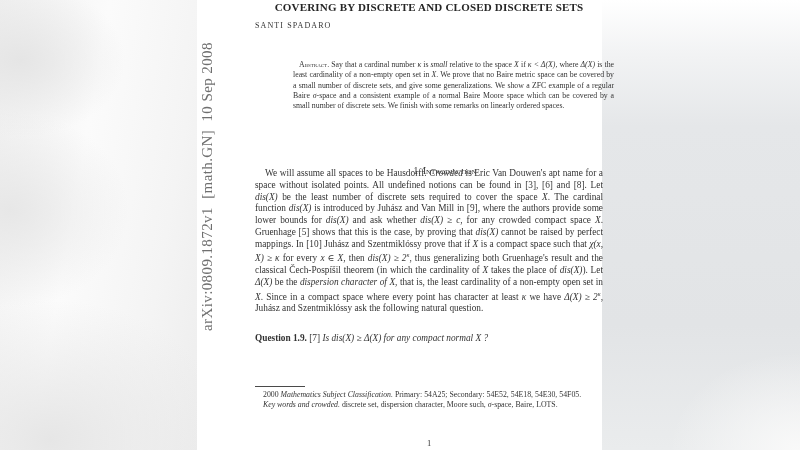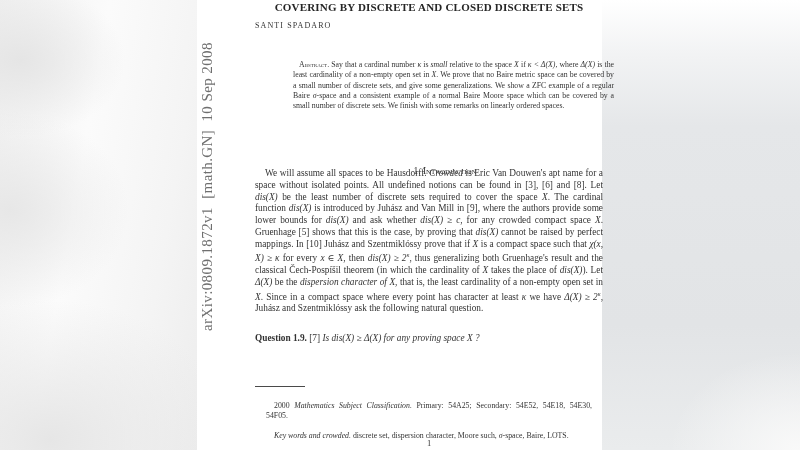--- a/index.html
+++ b/index.html
@@ -28,21 +28,21 @@
             font-size:7.8px;line-height:10.3px;text-align:justify;text-indent:6px;}
   .section{position:absolute;top:150px;left:0;width:100%;margin:16px;text-align:center;
            font-size:9.5px;font-weight:normal;font-family:Liberation Serif, serif;}
   .body{position:absolute;left:0;width:348px;margin:0;font-size:9.3px;line-height:11.75px;text-align:justify;}
   .p1{top:168px;text-indent:10px;}
   .question{top:333px;}
   .p2{top:356px;text-indent:10px;}
   .footrule{position:absolute;top:386px;left:0;width:50px;height:1px;background:#4a4a4a;}
   .footnotes{position:absolute;top:390px;left:0;width:348px;
              font-size:7.8px;line-height:9.5px;text-align:justify;}
-  .footnotes p{margin:11px;text-indent:8px;}
+  .footnotes p{margin:0;text-indent:8px;}
   .pagenum{position:absolute;top:438px;left:0;width:100%;text-align:center;font-size:8.5px;}
   .seg-i{font-style:italic;}
   .seg-b{font-weight:bold;}
   .seg-sc{font-variant:small-caps;}
   .seg-sup{font-style:italic;font-size:65%;vertical-align:super;}
 </style>
 </head>
 <body>
 
 <div class="stage" style="--page_bg: #ffffff; --title: #262626; --text: #333333; --stamp: #6f6f6f; --side_base: #e4e6e8;">
@@ -55,21 +55,21 @@
     <div class="col">
       <h1 class="title">COVERING BY DISCRETE AND CLOSED DISCRETE SETS</h1>
       <div class="author">SANTI SPADARO</div>
 
       <p class="abstract"><span class="seg-sc">Abstract.</span><span> Say that a cardinal number </span><span class="seg-i">κ</span><span> is </span><span class="seg-i">small</span><span> relative to the space </span><span class="seg-i">X</span><span> if </span><span class="seg-i">κ &lt; Δ(X)</span><span>, where </span><span class="seg-i">Δ(X)</span><span> is the least cardinality of a non-empty open set in </span><span class="seg-i">X</span><span>. We prove that no Baire metric space can be covered by a small number of discrete sets, and give some generalizations. We show a ZFC example of a regular Baire </span><span class="seg-i">σ</span><span>-space and a consistent example of a normal Baire Moore space which can be covered by a small number of discrete sets. We finish with some remarks on linearly ordered spaces.</span></p>
 
       <h2 class="section"><span>1. </span><span class="seg-sc">Introduction</span></h2>
 
       <p class="body p1"><span>We will assume all spaces to be Hausdorff. </span><span class="seg-i">Crowded</span><span> is Eric Van Douwen's apt name for a space without isolated points. All undefined notions can be found in [3], [6] and [8]. Let </span><span class="seg-i">dis(X)</span><span> be the least number of discrete sets required to cover the space </span><span class="seg-i">X</span><span>. The cardinal function </span><span class="seg-i">dis(X)</span><span> is introduced by Juhász and Van Mill in [9], where the authors provide some lower bounds for </span><span class="seg-i">dis(X)</span><span> and ask whether </span><span class="seg-i">dis(X) ≥ c</span><span>, for any crowded compact space </span><span class="seg-i">X</span><span>. Gruenhage [5] shows that this is the case, by proving that </span><span class="seg-i">dis(X)</span><span> cannot be raised by perfect mappings. In [10] Juhász and Szentmiklóssy prove that if </span><span class="seg-i">X</span><span> is a compact space such that </span><span class="seg-i">χ(x, X) ≥ κ</span><span> for every </span><span class="seg-i">x ∈ X</span><span>, then </span><span class="seg-i">dis(X) ≥ 2</span><span class="seg-sup">κ</span><span>, thus generalizing both Gruenhage's result and the classical Čech-Pospíšil theorem (in which the cardinality of </span><span class="seg-i">X</span><span> takes the place of </span><span class="seg-i">dis(X)</span><span>). Let </span><span class="seg-i">Δ(X)</span><span> be the </span><span class="seg-i">dispersion character of X</span><span>, that is, the least cardinality of a non-empty open set in </span><span class="seg-i">X</span><span>. Since in a compact space where every point has character at least </span><span class="seg-i">κ</span><span> we have </span><span class="seg-i">Δ(X) ≥ 2</span><span class="seg-sup">κ</span><span>, Juhász and Szentmiklóssy ask the following natural question.</span></p>
 
-      <p class="body question"><span class="seg-b">Question 1.9.</span><span> [7] </span><span class="seg-i">Is dis(X) ≥ Δ(X) for any proving space X ?</span></p>
+      <p class="body question"><span class="seg-b">Question 1.9.</span><span> [7] </span><span class="seg-i">Is dis(X) ≥ Δ(X) for any compact normal X ?</span></p>
 
 
       <div class="footrule"></div>
 
       <div class="footnotes">
         <p><span>2000 </span><span class="seg-i">Mathematics Subject Classification.</span><span> Primary: 54A25; Secondary: 54E52, 54E18, 54E30, 54F05.</span></p>
         <p><span class="seg-i">Key words and crowded.</span><span> discrete set, dispersion character, Moore such, </span><span class="seg-i">σ</span><span>-space, Baire, LOTS.</span></p>
       </div>
 
       <div class="pagenum">1</div>

